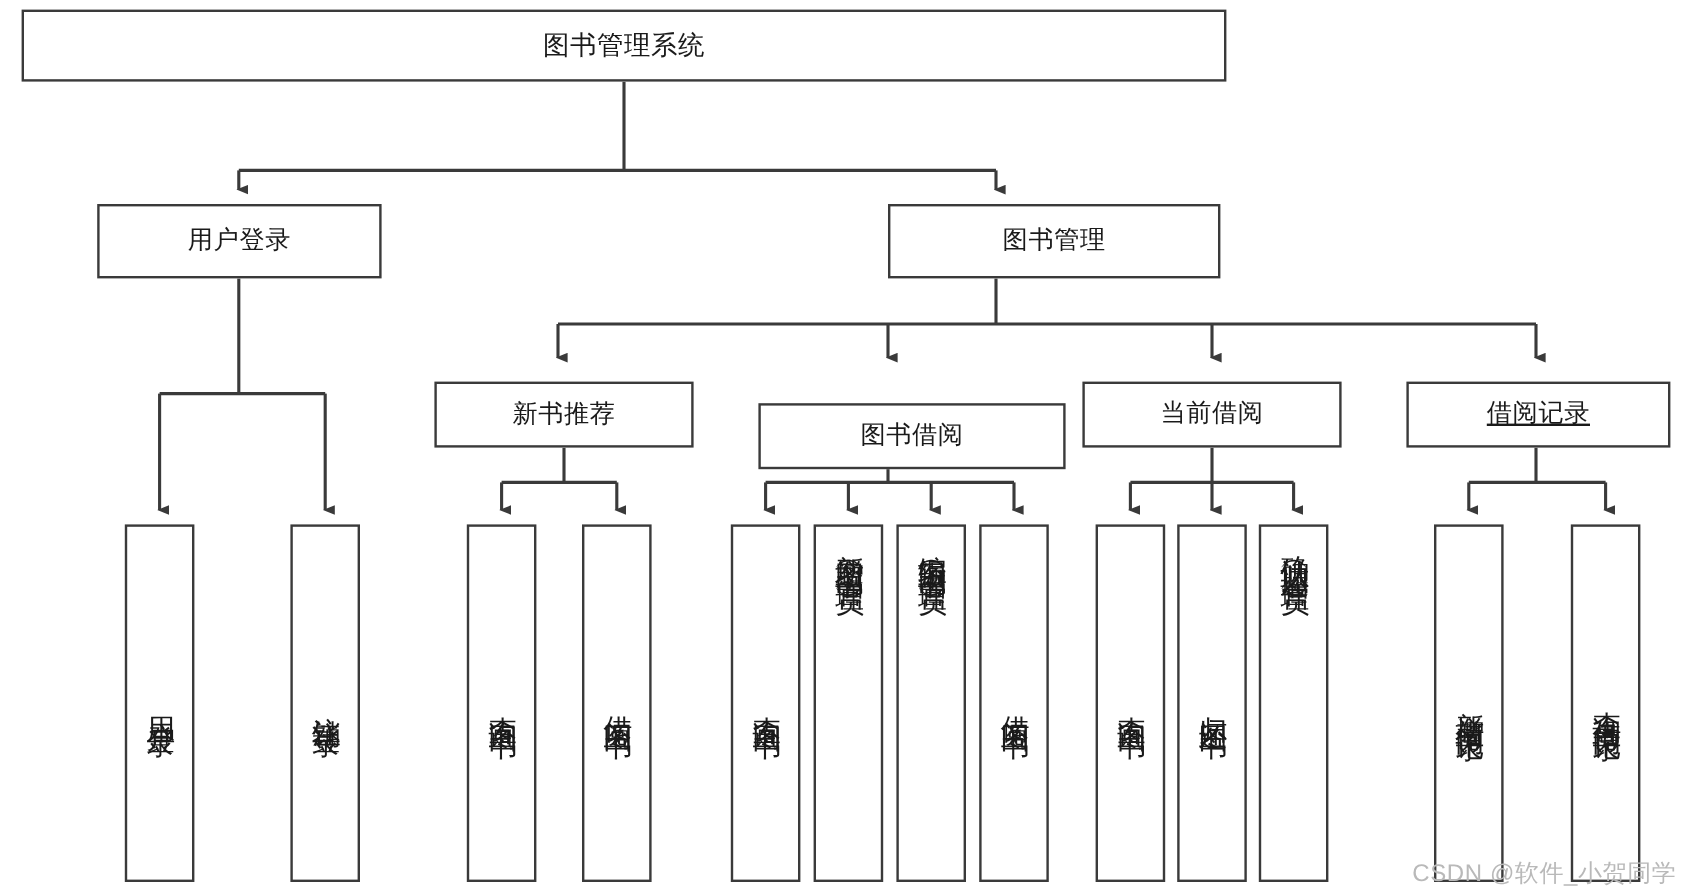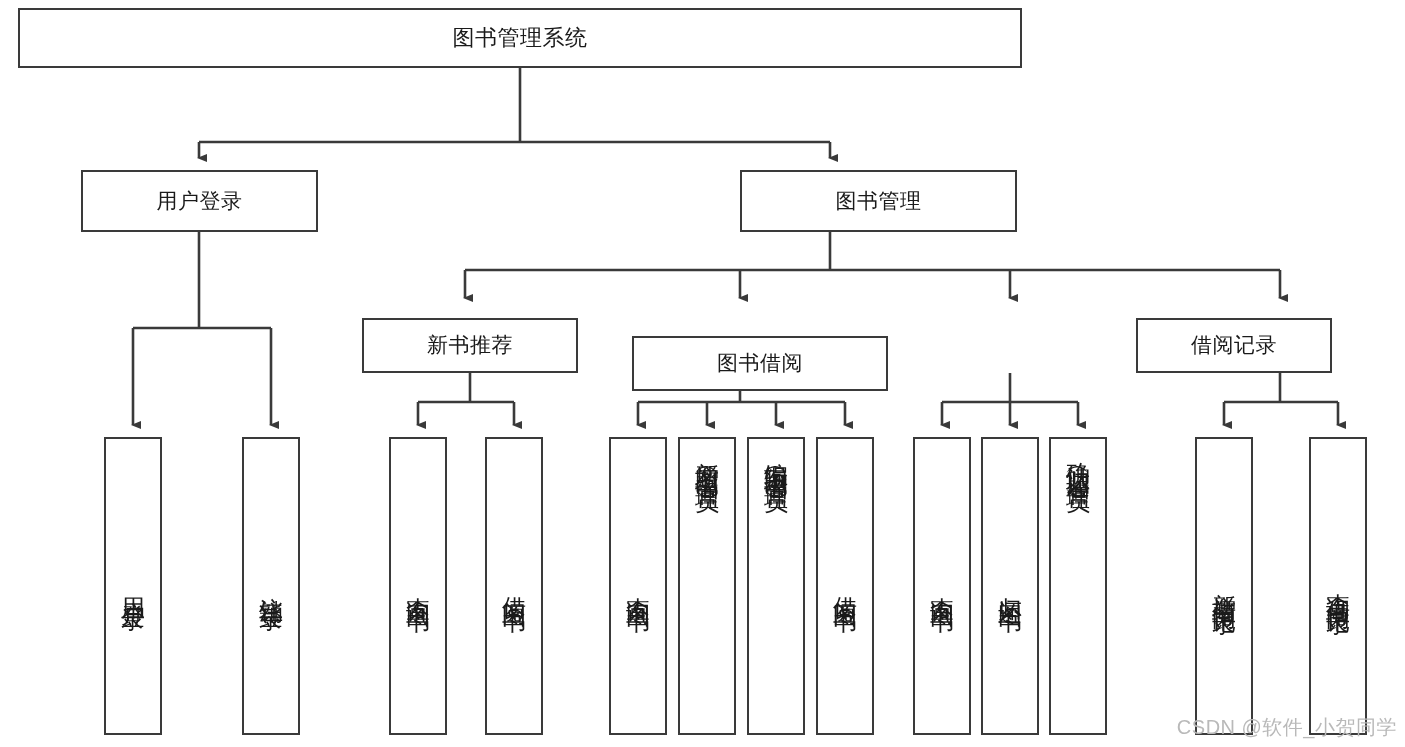--- a/index.html
+++ b/index.html
@@ -145,22 +145,25 @@
   </div>
 
   <div class="node-box horiz" style="left:362px; top:318px; width:216px; height:55px;font-family:Liberation Serif, serif;">
     <span class="node-label">新书推荐</span>
   </div>
 
   <div class="node-box horiz" style="left:632px; top:336px; width:256px; height:55px;">
     <span class="node-label">图书借阅</span>
   </div>
 
-
-  <div class="node-box horiz" style="left:1136px; top:318px; width:196px; height:55px;">
+  <div class="node-box horiz" style="left:902px; top:318px; width:216px; height:55px;">
+    <span class="node-label">当前借阅</span>
+  </div>
+
+  <div class="node-box horiz" style="left:1172px; top:318px; width:220px; height:55px;text-decoration:underline;">
     <span class="node-label">借阅记录</span>
   </div>
 
   <div class="node-box vert centered" style="left:104px; top:437px; width:58px; height:298px;">
     <span class="node-label">用户登录</span>
   </div>
 
   <div class="node-box vert centered" style="left:242px; top:437px; width:58px; height:298px;">
     <span class="node-label">注销登录</span>
   </div>

